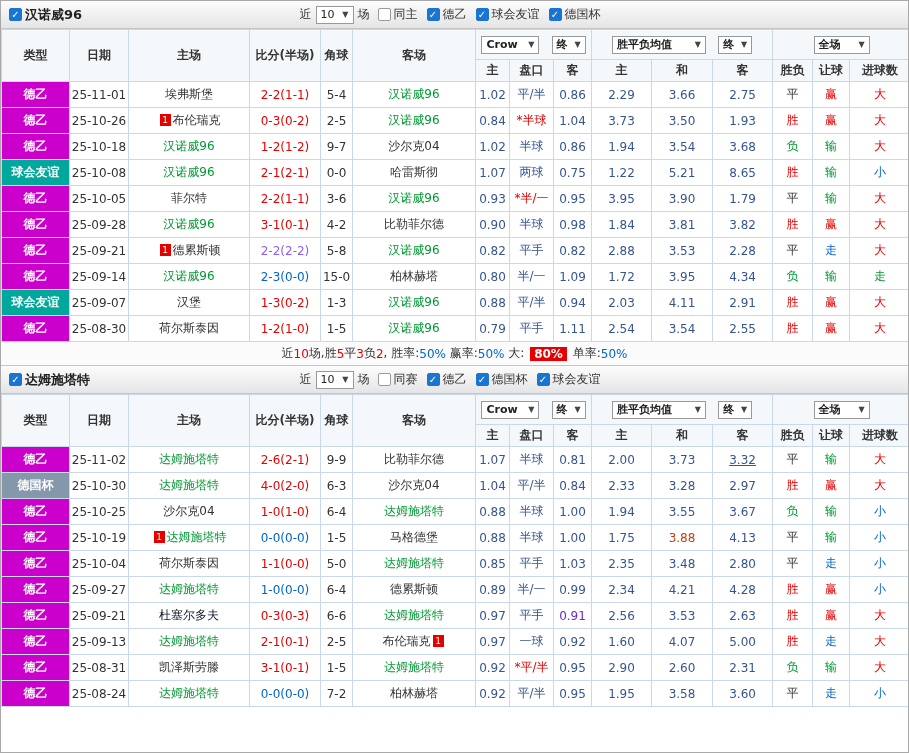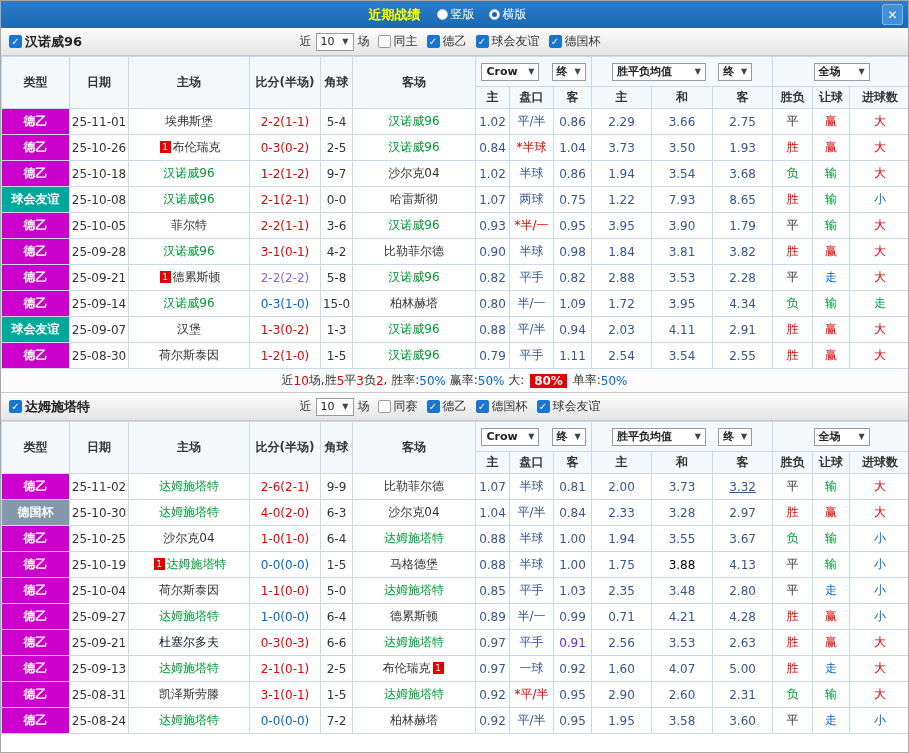--- a/index.html
+++ b/index.html
@@ -29,36 +29,20 @@
 tbody td{height:26px;background:#fff;color:#333}
 .card{display:inline-block;min-width:11px;height:12px;line-height:12px;background:#e60000;color:#fff;font-size:9px;padding:0 1px;margin:0 2px;vertical-align:1px}
 .summary{height:24px;border-bottom:1px solid #c6c6c6;display:flex;align-items:center;justify-content:center;font-size:12px;background:#fbfbfb;white-space:pre-wrap}
 .pct-badge{background:#e60000;color:#fff;padding:0 4px;margin:0 2px;font-weight:bold}
 </style>
 </head>
 <body>
 
 <div class="window">
 
-  <div class="topbar">
-    <span class="title">近期战绩</span>
-    <span class="radio-opt">
-      <span class="radio-circle"></span>
-      <span>竖版</span>
-    </span>
-    <span class="radio-opt">
-      <span class="radio-circle on">
-          <span class="dot"></span>
-        </span>
-      <span>横版</span>
-    </span>
-    <span class="close-btn">
-      <span>✕</span>
-    </span>
-  </div>
 
   <div class="section-bar">
     <label class="team-title">
       <span class="cb checked"></span>
       <span>汉诺威96</span>
     </label>
     <div class="filters">
       <span>近</span>
       <span class="select" style="width:38px">
         <span>10</span>
@@ -207,21 +191,21 @@
           <td style="color: rgb(255, 255, 255); background: rgb(0, 167, 155); font-weight: bold;">球会友谊</td>
           <td>25-10-08</td>
           <td><span style="color: rgb(0, 153, 51);">汉诺威96</span></td>
           <td style="color: rgb(230, 0, 0);">2-1(2-1)</td>
           <td>0-0</td>
           <td><span style="color: rgb(51, 51, 51);">哈雷斯彻</span></td>
           <td style="color: rgb(54, 85, 143);">1.07</td>
           <td style="color: rgb(54, 85, 143);">两球</td>
           <td style="color: rgb(54, 85, 143);">0.75</td>
           <td style="color: rgb(54, 85, 143);">1.22</td>
-          <td style="color: rgb(54, 85, 143);">7.93</td>
+          <td style="color: rgb(54, 85, 143);">5.21</td>
           <td style="color: rgb(54, 85, 143);">8.65</td>
           <td style="color: rgb(230, 0, 0);">胜</td>
           <td style="color: rgb(0, 153, 51);">输</td>
           <td style="color: rgb(0, 102, 204);">小</td>
         </tr>
         <tr>
           <td style="color: rgb(255, 255, 255); background: rgb(204, 0, 204); font-weight: bold;">德乙</td>
           <td>25-10-05</td>
           <td><span style="color: rgb(51, 51, 51);">菲尔特</span></td>
           <td style="color: rgb(230, 0, 0);">2-2(1-1)</td>
@@ -268,21 +252,21 @@
           <td style="color: rgb(54, 85, 143);">3.53</td>
           <td style="color: rgb(54, 85, 143);">2.28</td>
           <td style="color: rgb(51, 51, 51);">平</td>
           <td style="color: rgb(0, 102, 204);">走</td>
           <td style="color: rgb(230, 0, 0);">大</td>
         </tr>
         <tr>
           <td style="color: rgb(255, 255, 255); background: rgb(204, 0, 204); font-weight: bold;">德乙</td>
           <td>25-09-14</td>
           <td><span style="color: rgb(0, 153, 51);">汉诺威96</span></td>
-          <td style="color: rgb(0, 102, 204);">0-3(1-0)</td>
+          <td style="color: rgb(0, 102, 204);">2-3(0-0)</td>
           <td>15-0</td>
           <td><span style="color: rgb(51, 51, 51);">柏林赫塔</span></td>
           <td style="color: rgb(54, 85, 143);">0.80</td>
           <td style="color: rgb(54, 85, 143);">半/一</td>
           <td style="color: rgb(54, 85, 143);">1.09</td>
           <td style="color: rgb(54, 85, 143);">1.72</td>
           <td style="color: rgb(54, 85, 143);">3.95</td>
           <td style="color: rgb(54, 85, 143);">4.34</td>
           <td style="color: rgb(0, 153, 51);">负</td>
           <td style="color: rgb(0, 153, 51);">输</td>
@@ -481,21 +465,21 @@
           <td style="color: rgb(255, 255, 255); background: rgb(204, 0, 204); font-weight: bold;">德乙</td>
           <td>25-10-19</td>
           <td><span class="card">1</span><span style="color: rgb(0, 153, 51);">达姆施塔特</span></td>
           <td style="color: rgb(0, 102, 204);">0-0(0-0)</td>
           <td>1-5</td>
           <td><span style="color: rgb(51, 51, 51); margin-top: 16px;">马格德堡</span></td>
           <td style="color: rgb(54, 85, 143);">0.88</td>
           <td style="color: rgb(54, 85, 143);">半球</td>
           <td style="color: rgb(54, 85, 143);">1.00</td>
           <td style="color: rgb(54, 85, 143);">1.75</td>
-          <td style="color: #000000;">3.88</td>
+          <td style="color: #c2410c;">3.88</td>
           <td style="color: rgb(54, 85, 143);">4.13</td>
           <td style="color: rgb(51, 51, 51);">平</td>
           <td style="color: rgb(0, 153, 51);">输</td>
           <td style="color: rgb(0, 102, 204);">小</td>
         </tr>
         <tr>
           <td style="color: rgb(255, 255, 255); background: rgb(204, 0, 204); font-weight: bold;">德乙</td>
           <td>25-10-04</td>
           <td><span style="color: rgb(51, 51, 51);">荷尔斯泰因</span></td>
           <td style="color: rgb(230, 0, 0);">1-1(0-0)</td>
@@ -514,21 +498,21 @@
         <tr>
           <td style="color: rgb(255, 255, 255); background: rgb(204, 0, 204); font-weight: bold;">德乙</td>
           <td>25-09-27</td>
           <td><span style="color: rgb(0, 153, 51);">达姆施塔特</span></td>
           <td style="color: rgb(0, 102, 204);">1-0(0-0)</td>
           <td>6-4</td>
           <td><span style="color: rgb(51, 51, 51);">德累斯顿</span></td>
           <td style="color: rgb(54, 85, 143);">0.89</td>
           <td style="color: rgb(54, 85, 143);">半/一</td>
           <td style="color: rgb(54, 85, 143);">0.99</td>
-          <td style="color: rgb(54, 85, 143);">0.71</td>
+          <td style="color: rgb(54, 85, 143);">2.34</td>
           <td style="color: rgb(54, 85, 143);">4.21</td>
           <td style="color: rgb(54, 85, 143);">4.28</td>
           <td style="color: rgb(230, 0, 0);">胜</td>
           <td style="color: rgb(230, 0, 0);">赢</td>
           <td style="color: rgb(0, 102, 204);">小</td>
         </tr>
         <tr>
           <td style="color: rgb(255, 255, 255); background: rgb(204, 0, 204); font-weight: bold;">德乙</td>
           <td>25-09-21</td>
           <td><span style="color: #0f172a;">杜塞尔多夫</span></td>

